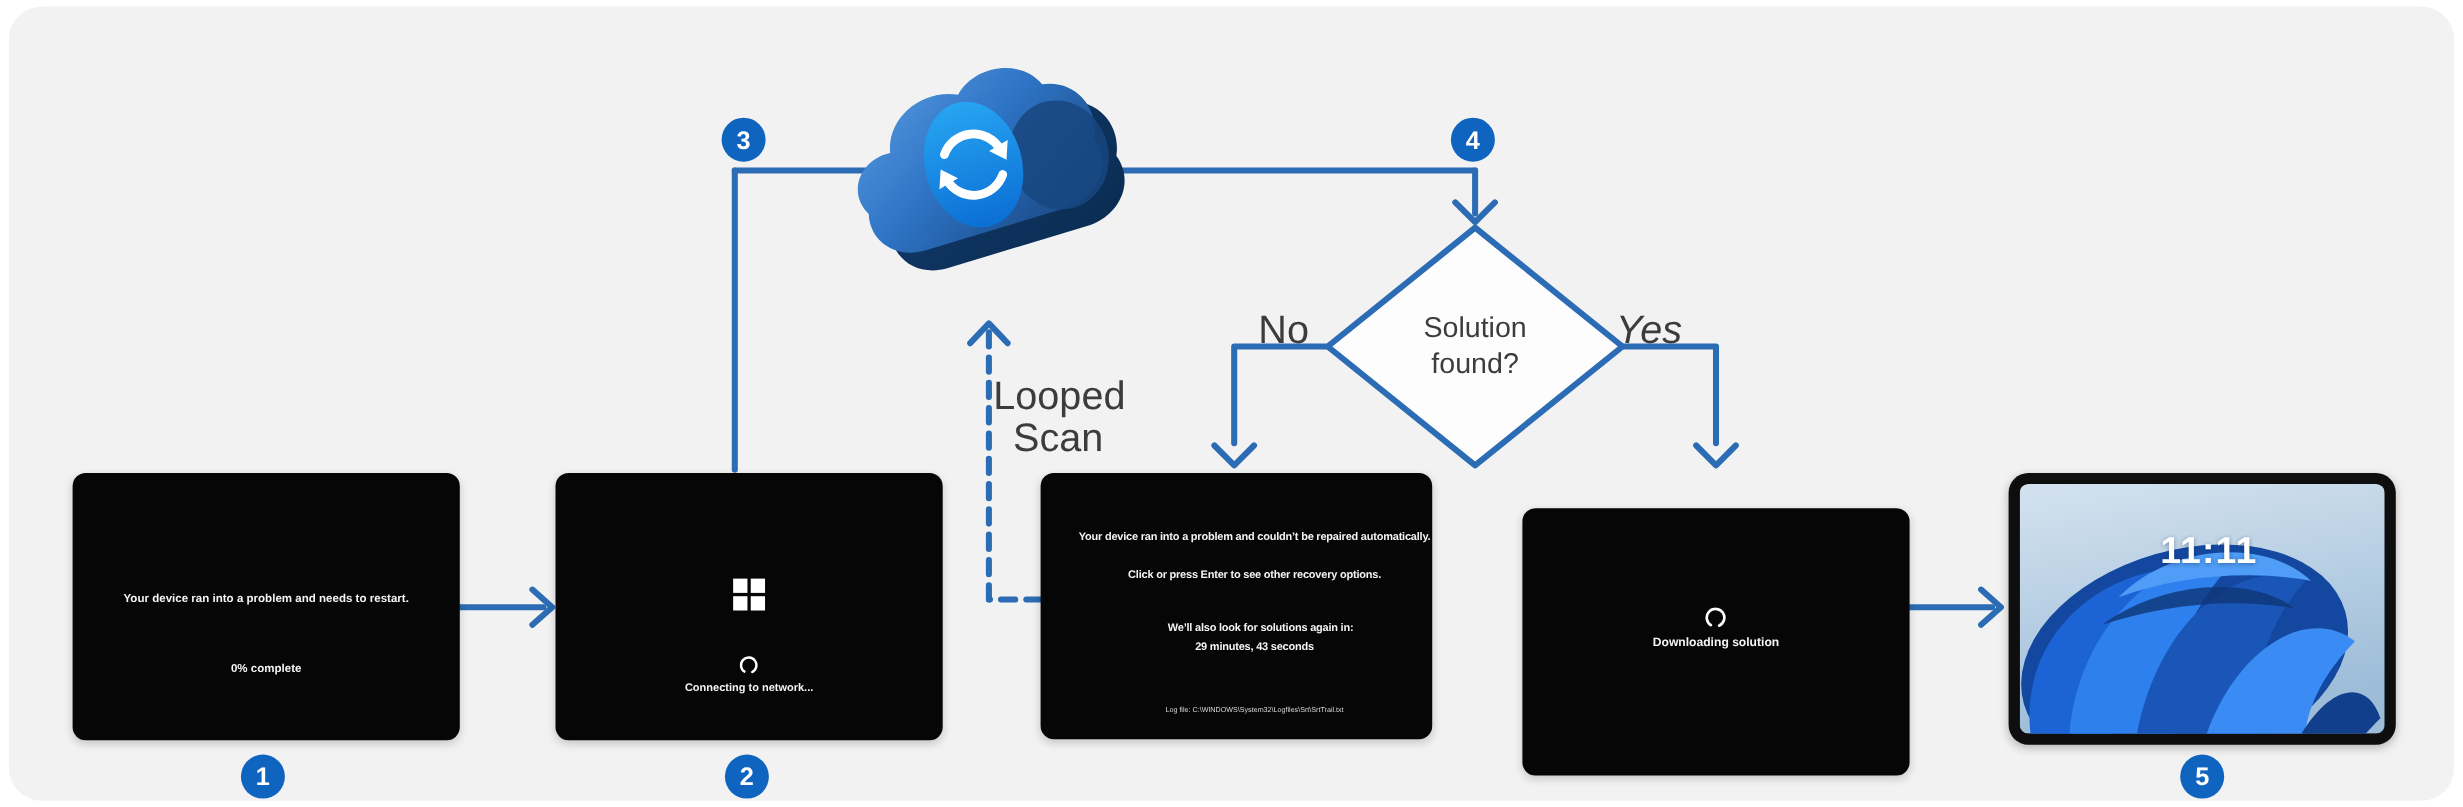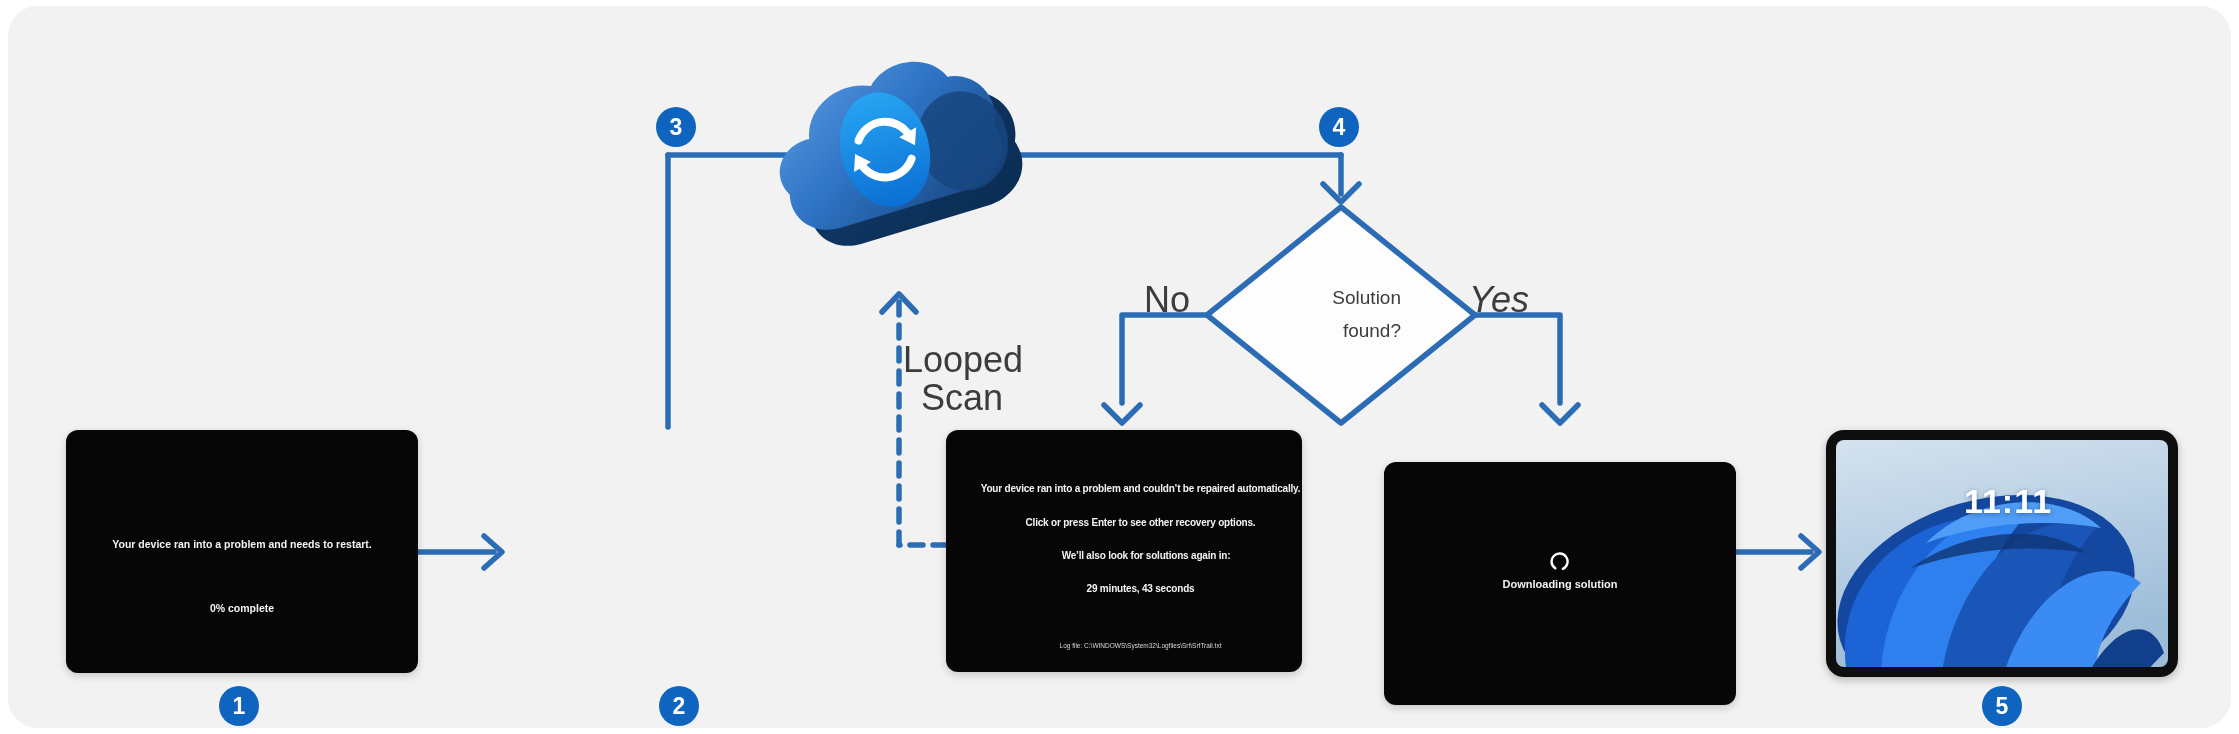--- a/index.html
+++ b/index.html
@@ -22,21 +22,21 @@
   
   .tablet{position:absolute;left:1826px;top:430px;width:352px;height:247px;background:#0e0e0e;border-radius:18px;padding:10px;box-sizing:border-box;box-shadow:0 3px 9px rgba(0,0,0,.25);}
   .tablet .glass{position:relative;width:100%;height:100%;border-radius:8px;overflow:hidden;}
   .clock{position:absolute;left:12px;right:0;top:42px;text-align:center;color:#ffffff;font-size:34px;font-weight:700;letter-spacing:1px;text-shadow:0 1px 4px rgba(20,40,80,.45);}
 
   
   .badge{position:absolute;width:40px;height:40px;border-radius:50%;background:#0f64c0;color:#ffffff;font-size:23px;font-weight:600;display:flex;align-items:center;justify-content:center;}
 
   
   .flabel{position:absolute;color:#3c3c3c;font-size:36px;line-height:34px;text-align:center;}
-  .decision-label{left:1281px;top:281px;width:120px;font-size:19px;line-height:33px;text-align:right;}
+  .decision-label{left:1281px;top:281px;width:120px;font-size:26px;line-height:33px;}
   .no-label{left:1090px;top:283px;width:100px;text-align:right;}
   .yes-label{left:1469px;top:283px;width:100px;text-align:left;font-style:italic;}
   .loop-label{left:903px;top:341px;width:118px;line-height:38px;}
 
   
   .s3 .t{font-size:10px;letter-spacing:-0.2px;margin-left:33px;}
   .s3 .log{font-size:6.5px;font-weight:400;color:#d9d9d9;letter-spacing:0;}
 </style>
 </head>
 <body>
@@ -102,25 +102,37 @@
       <polygon points="152,107 158,90 139,95" fill="#ffffff"></polygon>
       <polygon points="92,99 86,116 105,111" fill="#ffffff"></polygon>
     </g>
   </svg>
 
   <div class="screen s1">
     <div class="t" style="top:108px;font-size:10.5px;">Your device ran into a problem and needs to restart.</div>
     <div class="t" style="top:132px;font-size:10.5px;margin-top:40px;">0% complete</div>
   </div>
 
+  <div class="screen s2">
+    <div class="winlogo">
+      <span class="sq"></span>
+        <span class="sq"></span>
+        <span class="sq"></span>
+        <span class="sq"></span>
+    </div>
+    <svg class="spin" style="top:166px;" width="18" height="18" viewBox="0 0 18 18">
+      <path d="M15.2 12.2 A7 7 0 1 1 14.4 5.2" stroke="#ffffff" stroke-width="2.2" fill="none" stroke-linecap="round" transform="rotate(100 9 9)"></path>
+    </svg>
+    <div class="t" style="top:190px;font-size:10px;">Connecting to network...</div>
+  </div>
 
   <div class="screen s3">
     <div class="t" style="top:53px;">Your device ran into a problem and couldn’t be repaired automatically.</div>
     <div class="t" style="top:87px;">Click or press Enter to see other recovery options.</div>
-    <div class="t" style="top:120px;padding-left:11px;">We’ll also look for solutions again in:</div>
+    <div class="t" style="top:136px;padding-left:11px;">We’ll also look for solutions again in:</div>
     <div class="t" style="top:153px;">29 minutes, 43 seconds</div>
     <div class="t log" style="top:212px;">Log file: C:\WINDOWS\System32\Logfiles\Srt\SrtTrail.txt</div>
   </div>
 
   <div class="screen s4">
     <svg class="spin" style="top:90px;" width="20" height="20" viewBox="0 0 20 20">
       <path d="M17 13.5 A8 8 0 1 1 16.2 6" stroke="#ffffff" stroke-width="2.4" fill="none" stroke-linecap="round" transform="rotate(100 10 10)"></path>
     </svg>
     <div class="t" style="top:116px;font-size:11px;">Downloading solution</div>
   </div>

